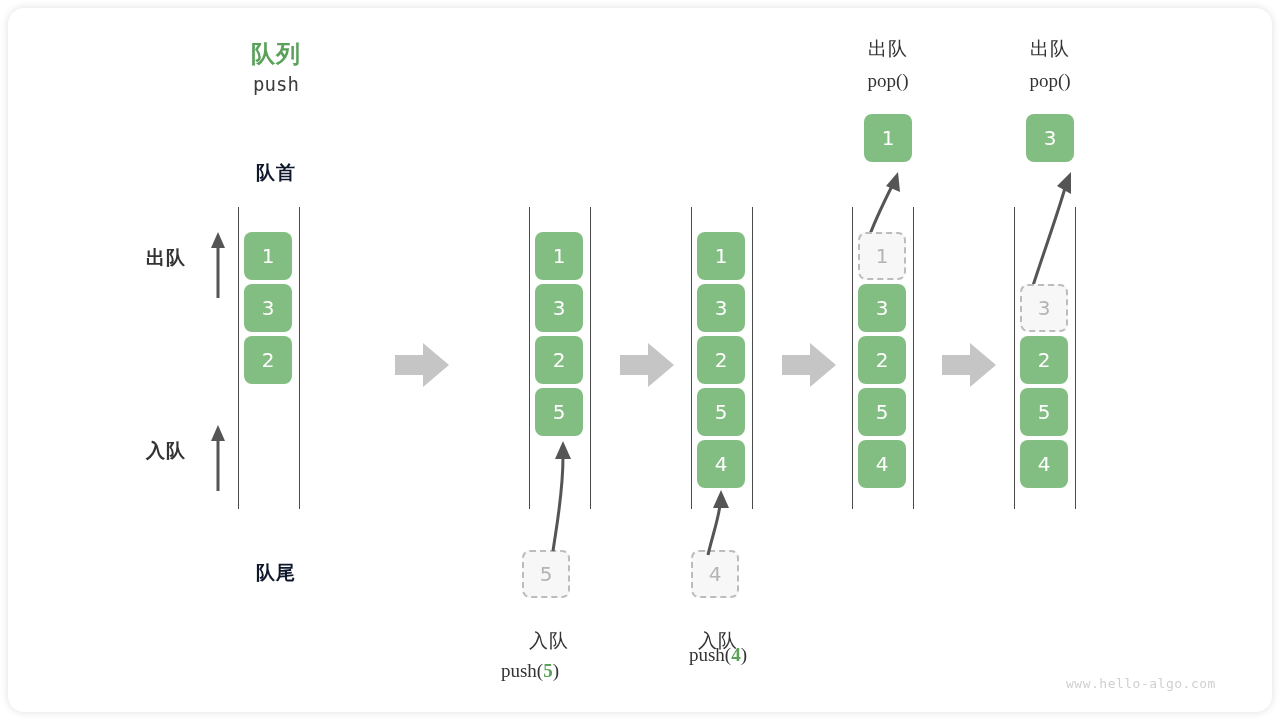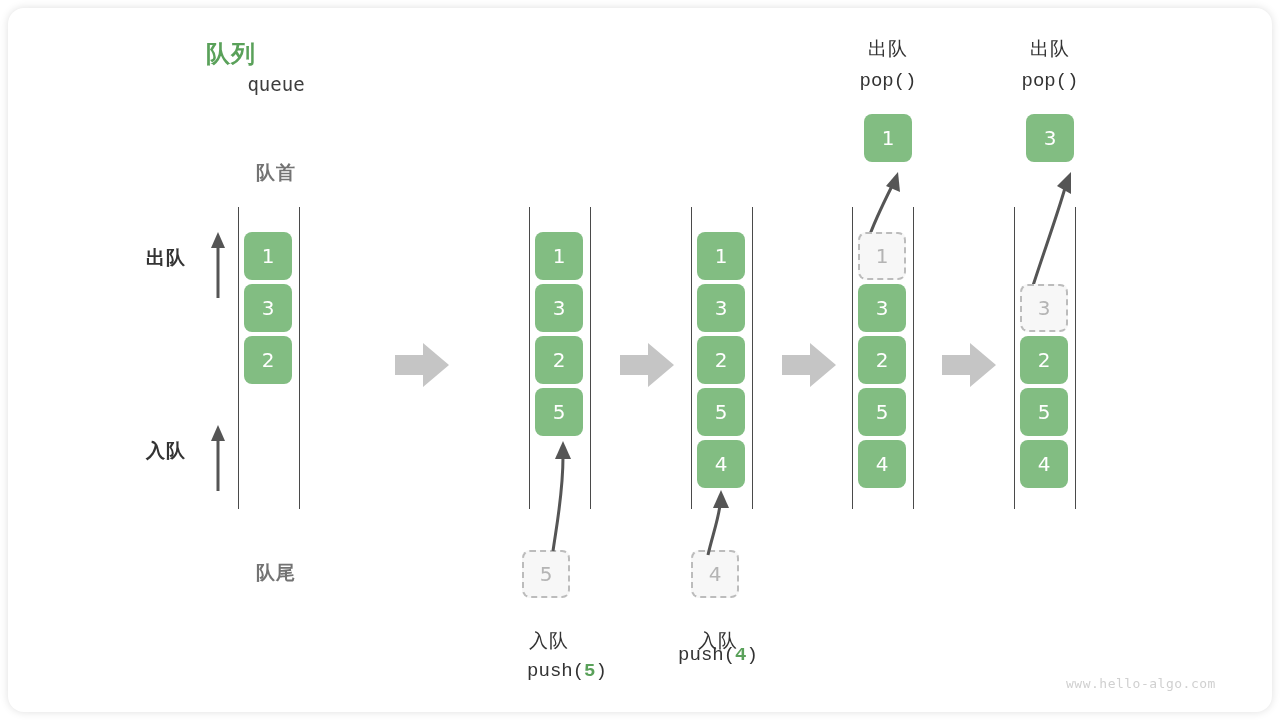--- a/index.html
+++ b/index.html
@@ -17,35 +17,35 @@
     border-radius: 16px;
     box-shadow: 0 0 9px rgba(0,0,0,0.13);
   }
   #stage { position: absolute; left: 0; top: 0; width: 1264px; height: 704px; }
 
   .abs { position: absolute; }
 
   
   .title-cn {
     font-size: 24px; font-weight: bold; color: #5aa15a;
-    text-align: left; letter-spacing: 1px;
+    text-align: center; letter-spacing: 1px;
   }
   .title-en {
     font-family: "DejaVu Sans Mono", "Liberation Mono", monospace;
     font-size: 19px; color: #3d3d3d; text-align: center;
   }
   .lbl-bold {
-    font-size: 19px; font-weight: bold; color: #737373;
+    font-size: 19px; font-weight: bold; color: #0f172a;
     text-align: center; letter-spacing: 1px;
   }
   .op-cn {
     font-size: 19px; color: #333333; text-align: center; letter-spacing: 1px;
   }
   .op-code {
-    font-family: Liberation Mono, monospace;
+    font-family: Liberation Serif, serif;
     font-size: 19px; color: #333333; text-align: center;
   }
   .op-code .num { color: #5aa15a; font-weight: bold; }
   .side-lbl {
     font-size: 19px; font-weight: bold; color: #333333;
     text-align: right; letter-spacing: 1px;
   }
   .watermark {
     font-family: "DejaVu Sans Mono", "Liberation Mono", monospace;
     font-size: 13px; color: #d0d0d0; letter-spacing: 0.5px;
@@ -73,21 +73,21 @@
     background: #4a4a4a;
   }
 </style>
 </head>
 <body>
 
 <div id="card">
   <div id="stage">
 
     <div class="abs title-cn" style="left:198px; top:30px; width:140px;">队列</div>
-    <div class="abs title-en" style="left:198px; top:65px; width:140px;">queue</div>
+    <div class="abs title-en" style="left:198px; top:65px; width:140px;">push</div>
 
     <div class="abs lbl-bold" style="left:198px; top:152px; width:140px;">队首</div>
     <div class="abs lbl-bold" style="left:198px; top:552px; width:140px;">队尾</div>
 
     <div class="abs side-lbl" style="left:58px; top:237px; width:120px;">出队</div>
     <div class="abs side-lbl" style="left:58px; top:430px; width:120px;">入队</div>
 
     <svg class="abs" style="left:196px; top:222px;" width="40" height="70">
       <line x1="14" y1="68" x2="14" y2="14" stroke="#555555" stroke-width="3"></line>
       <polygon points="14,2 7,18 21,18" fill="#555555"></polygon>
@@ -113,21 +113,21 @@
     <div class="abs cell" style="left:527px; top:276px;">3</div>
     <div class="abs cell" style="left:527px; top:328px;">2</div>
     <div class="abs cell" style="left:527px; top:380px;">5</div>
 
     <div class="abs cell ghost" style="left:514px; top:542px;">5</div>
     <svg class="abs" style="left:505px; top:425px;" width="90" height="120">
       <path d="M40,118 C44,90 50,60 50,24" stroke="#555555" stroke-width="3" fill="none"></path>
       <polygon points="50,8 42,26 58,26" fill="#555555"></polygon>
     </svg>
     <div class="abs op-cn" style="left:481px; top:620px; width:120px;">入队</div>
-    <div class="abs op-code" style="left:489px; top:652px; width:140px;">
+    <div class="abs op-code" style="left:452px; top:652px; width:140px;">
       <span>push(</span><span class="num">5</span><span>)</span>
     </div>
 
     <svg class="abs" style="left:610px; top:333px;" width="60" height="48">
       <polygon points="2,14 30,14 30,2 56,24 30,46 30,34 2,34" fill="#c5c5c5"></polygon>
     </svg>
 
     <div class="abs rail" style="left:683px; top:199px; height:302px;"></div>
     <div class="abs rail" style="left:744px; top:199px; height:302px;"></div>
     <div class="abs cell" style="left:689px; top:224px;">1</div>

